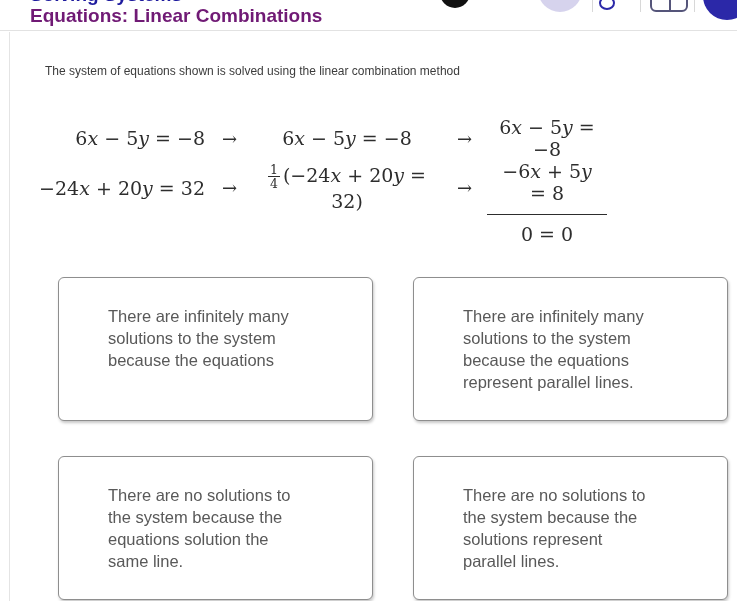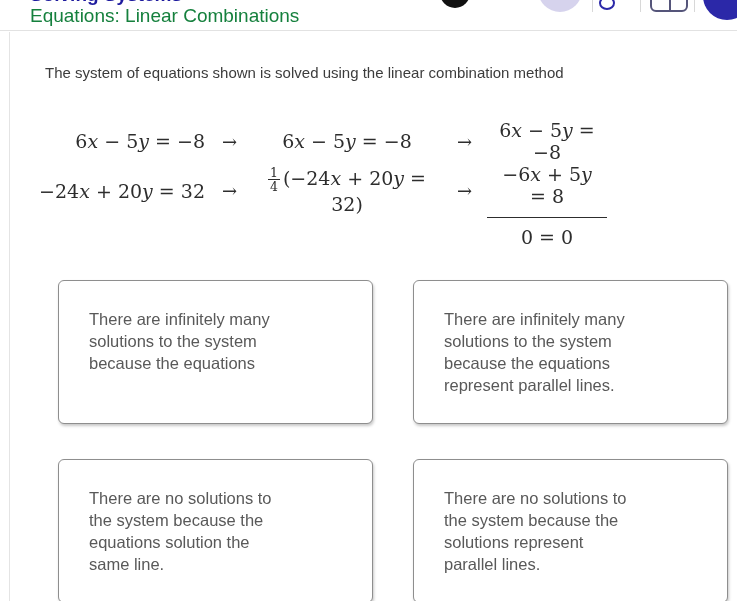--- a/index.html
+++ b/index.html
@@ -5,40 +5,40 @@
   * { margin: 0; padding: 0; box-sizing: border-box; }
   html, body { width: 737px; height: 601px; overflow: hidden; background: #fff;
     font-family: "Liberation Sans", sans-serif; }
 
   
   .header { position: relative; height: 31px; background: #fff;
     border-bottom: 1px solid #e2e2e2; overflow: hidden; }
   .clipped-line { position: absolute; left: 30px; top: -15px; font-size: 19px;
     font-weight: bold; color: #1e1b9e; line-height: 20px; white-space: nowrap; }
   .page-title { position: absolute; left: 30px; top: 5px; font-size: 19px;
-    font-weight: normal; color: #15803d; line-height: 22px; white-space: nowrap; }
+    font-weight: bold; color: #701a75; line-height: 22px; white-space: nowrap; }
   .icon-dark-circle { position: absolute; left: 440px; top: -22px; width: 30px;
     height: 30px; border-radius: 50%; background: #111; }
   .icon-lavender-circle { position: absolute; left: 538px; top: -32px; width: 44px;
     height: 44px; border-radius: 50%; background: #d6d3ed; }
   .vdiv { position: absolute; top: 0; width: 1px; height: 12px; background: #d8d8d8; }
   .vdiv1 { left: 592px; } .vdiv2 { left: 640px; } .vdiv3 { left: 694px; }
   .icon-small-oval { position: absolute; left: 599px; top: -4px; width: 16px;
     height: 14px; border: 2px solid #2b28a8; border-radius: 50%; background: #fff; }
   .icon-book { position: absolute; left: 650px; top: -26px; width: 38px; height: 38px;
     border: 2px solid #55557a; border-radius: 6px; background: #fff; }
   .icon-book::after { content: ""; position: absolute; left: 50%; top: 0; bottom: 0;
     width: 2px; background: #55557a; }
   .icon-big-circle { position: absolute; left: 703px; top: -28px; width: 48px;
     height: 48px; border-radius: 50%; background: #2b28a8; }
 
   
   .panel { position: absolute; top: 32px; left: 9px; right: 0; bottom: 0;
     background: #fff; border-left: 1px solid #e4e4e4; }
-  .intro { margin: 32px 0 0 35px; font-size: 15px; color: #3c3c3c; }
+  .intro { margin: 32px 0 0 35px; font-size: 12px; color: #3c3c3c; }
 
   
   .math-grid { display: grid; margin: 38px 0 0 12px;
     grid-template-columns: 185px 45px 190px 45px 120px;
     grid-auto-rows: minmax(34px, auto); align-items: center;
     font-family: "DejaVu Serif", serif; font-size: 19px; color: #2d2d2d; }
   .mc-right { text-align: right; padding-right: 2px; }
   .mc-center { text-align: center; }
   .arrow { text-align: center; font-size: 18px; color: #2d2d2d; }
   .math i { font-style: italic; }
@@ -54,21 +54,21 @@
   
   .question { margin: 22px 0 0 35px; font-size: 15px; color: #3c3c3c; }
   .question .math { font-family: "DejaVu Serif", serif; font-size: 16px; color: #2d2d2d; }
 
   
   .answers { display: grid; grid-template-columns: 315px 315px;
     gap: 35px 40px; margin: 28px 0 0 48px; }
   .answer-box { background: #fff; border: 1px solid #8e8e8e; border-radius: 6px;
     box-shadow: 1px 2px 3px rgba(0,0,0,0.22); padding: 27px 30px; min-height: 140px;
     cursor: pointer; }
-  .answer-line { font-size: 16.5px; line-height: 22px; color: #595959; }
+  .answer-line { font-size: 16.5px; line-height: 22px; color: #595959; margin-left: 19px; }
 </style>
 </head>
 <body>
 
 <div class="header">
   <div class="clipped-line">Solving Systems</div>
   <div class="page-title">Equations: Linear Combinations</div>
   <div class="icon-dark-circle"></div>
   <div class="icon-lavender-circle"></div>
   <div class="vdiv vdiv1"></div>

